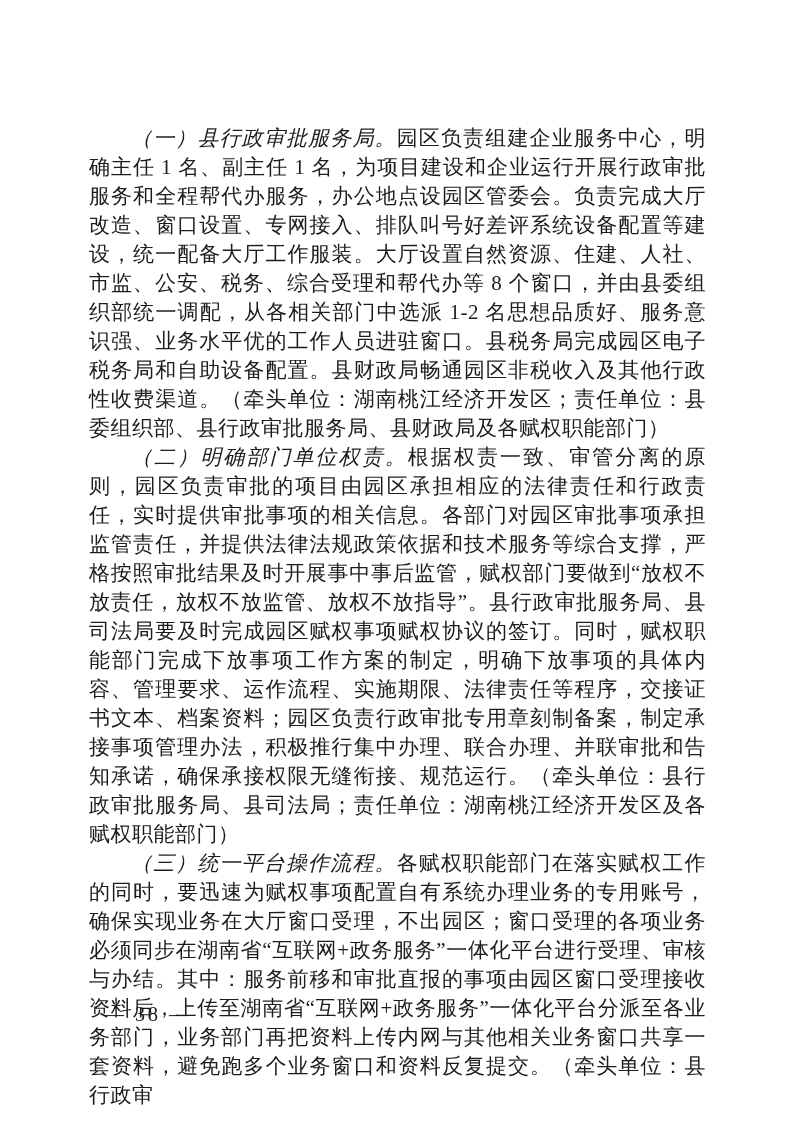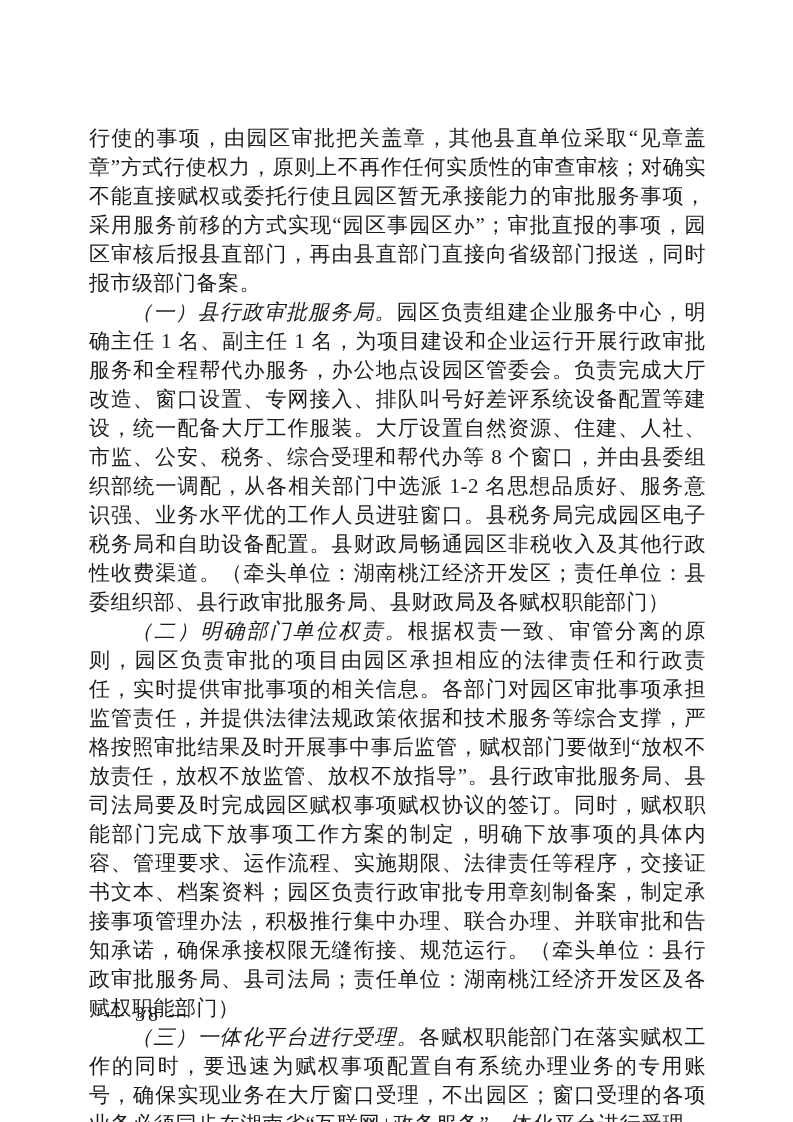--- a/index.html
+++ b/index.html
@@ -55,25 +55,24 @@
     letter-spacing: 3px;
     color: #1c1c1c;
   }
 </style>
 </head>
 <body>
 
 <div class="page">
   <div class="content">
 
-    <p class="para no-indent">行使的事项，由园区审批把关盖章，其他县直单位采取“见章盖章”方式行使权力，原则上不再作任何实质性的审查审核；对确实不能直接赋权或委托行使且园区暂无承接能力的审批服务事项，采用服务前移的方式实现“园区事园区办”；审批直报的事项，园区审核后报县直部门，再由县直部门直接向省级部门报送，同时报市级部门备案。</p>
 
 
     <p class="para"><span class="lead">（一）县行政审批服务局。</span><span>园区负责组建企业服务中心，明确主任 1 名、副主任 1 名，为项目建设和企业运行开展行政审批服务和全程帮代办服务，办公地点设园区管委会。负责完成大厅改造、窗口设置、专网接入、排队叫号好差评系统设备配置等建设，统一配备大厅工作服装。大厅设置自然资源、住建、人社、市监、公安、税务、综合受理和帮代办等 8 个窗口，并由县委组织部统一调配，从各相关部门中选派 1-2 名思想品质好、服务意识强、业务水平优的工作人员进驻窗口。县税务局完成园区电子税务局和自助设备配置。县财政局畅通园区非税收入及其他行政性收费渠道。（牵头单位：湖南桃江经济开发区；责任单位：县委组织部、县行政审批服务局、县财政局及各赋权职能部门）</span></p>
 
     <p class="para"><span class="lead">（二）明确部门单位权责。</span><span>根据权责一致、审管分离的原则，园区负责审批的项目由园区承担相应的法律责任和行政责任，实时提供审批事项的相关信息。各部门对园区审批事项承担监管责任，并提供法律法规政策依据和技术服务等综合支撑，严格按照审批结果及时开展事中事后监管，赋权部门要做到“放权不放责任，放权不放监管、放权不放指导”。县行政审批服务局、县司法局要及时完成园区赋权事项赋权协议的签订。同时，赋权职能部门完成下放事项工作方案的制定，明确下放事项的具体内容、管理要求、运作流程、实施期限、法律责任等程序，交接证书文本、档案资料；园区负责行政审批专用章刻制备案，制定承接事项管理办法，积极推行集中办理、联合办理、并联审批和告知承诺，确保承接权限无缝衔接、规范运行。（牵头单位：县行政审批服务局、县司法局；责任单位：湖南桃江经济开发区及各赋权职能部门）</span></p>
 
-    <p class="para"><span class="lead">（三）一体化平台进行受理。</span><span>各赋权职能部门在落实赋权工作的同时，要迅速为赋权事项配置自有系统办理业务的专用账号，确保实现业务在大厅窗口受理，不出园区；窗口受理的各项业务必须同步在湖南省“互联网+政务服务”一体化平台进行受理、审核与办结。其中：服务前移和审批直报的事项由园区窗口受理接收资料后，上传至湖南省“互联网+政务服务”一体化平台分派至各业务部门，业务部门再把资料上传内网与其他相关业务窗口共享一套资料，避免跑多个业务窗口和资料反复提交。（牵头单位：县行政审</span></p>
+    <p class="para"><span class="lead">（三）统一平台操作流程。</span><span>各赋权职能部门在落实赋权工作的同时，要迅速为赋权事项配置自有系统办理业务的专用账号，确保实现业务在大厅窗口受理，不出园区；窗口受理的各项业务必须同步在湖南省“互联网+政务服务”一体化平台进行受理、审核与办结。其中：服务前移和审批直报的事项由园区窗口受理接收资料后，上传至湖南省“互联网+政务服务”一体化平台分派至各业务部门，业务部门再把资料上传内网与其他相关业务窗口共享一套资料，避免跑多个业务窗口和资料反复提交。（牵头单位：县行政审</span></p>
 
   </div>
 
   <div class="page-number">— 38 —</div>
 </div>
 
 </body></html>

